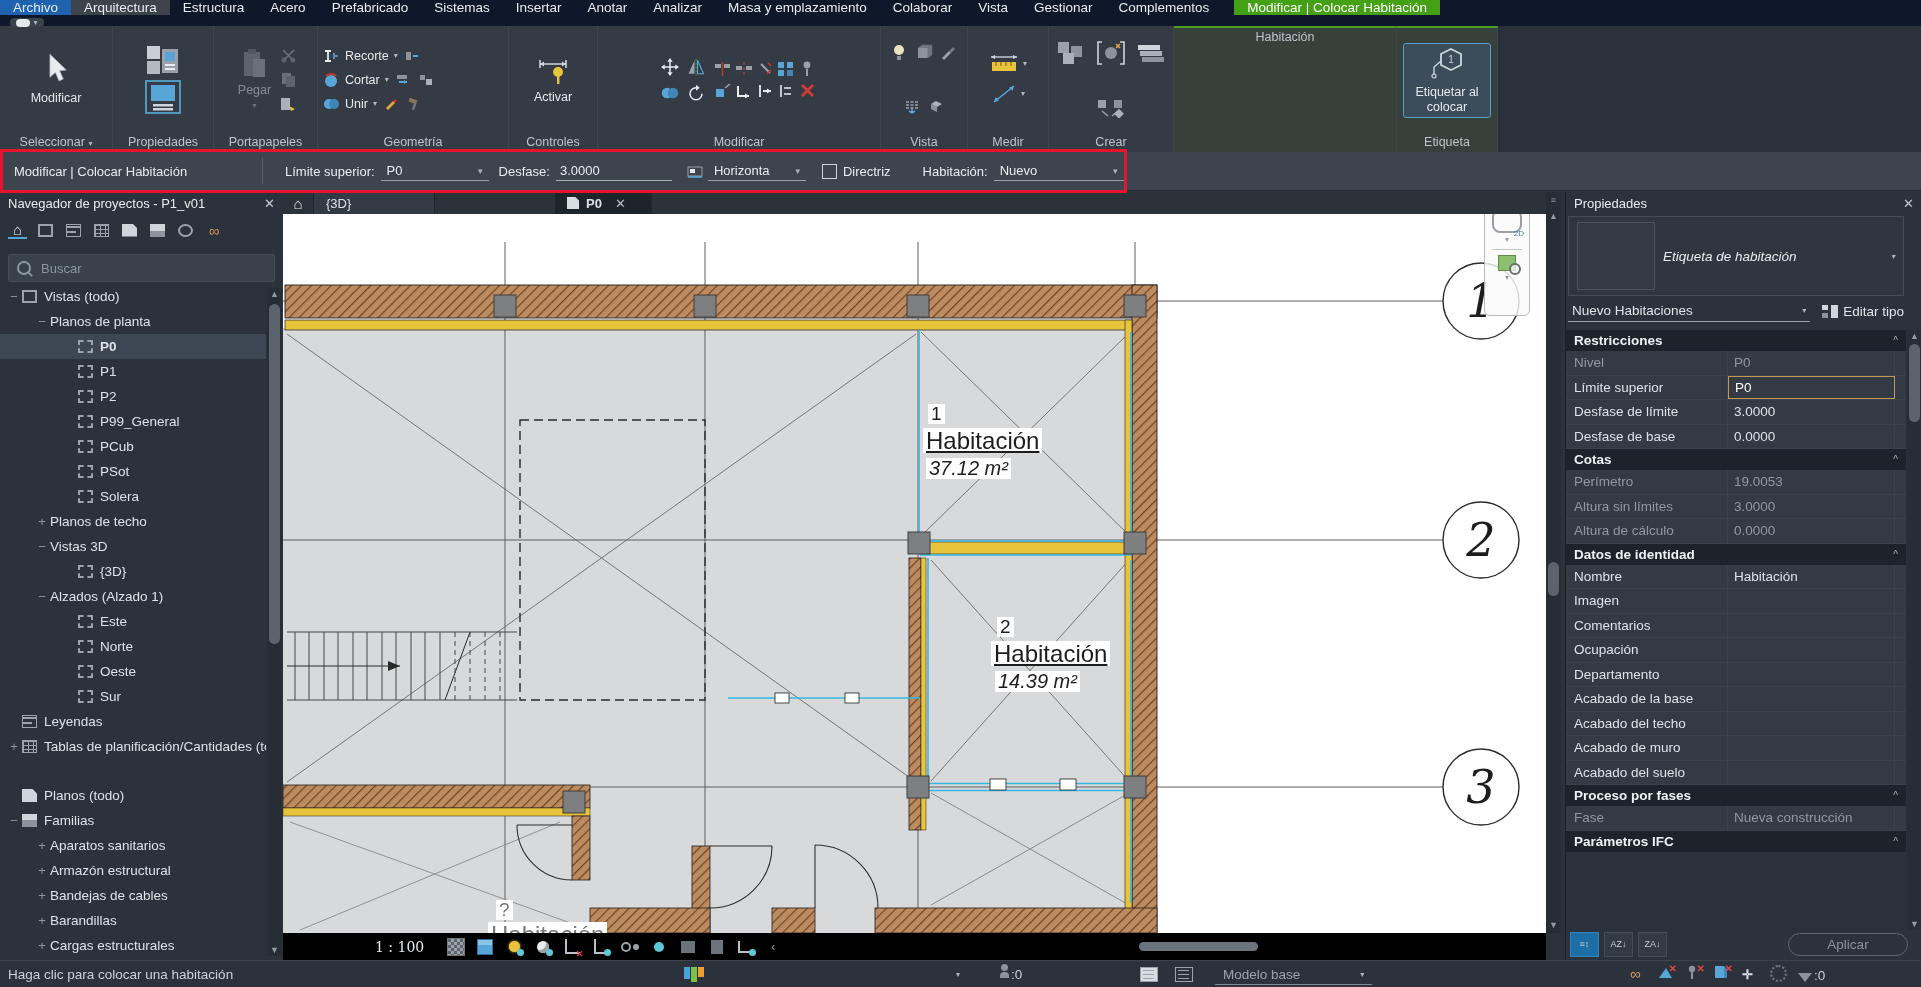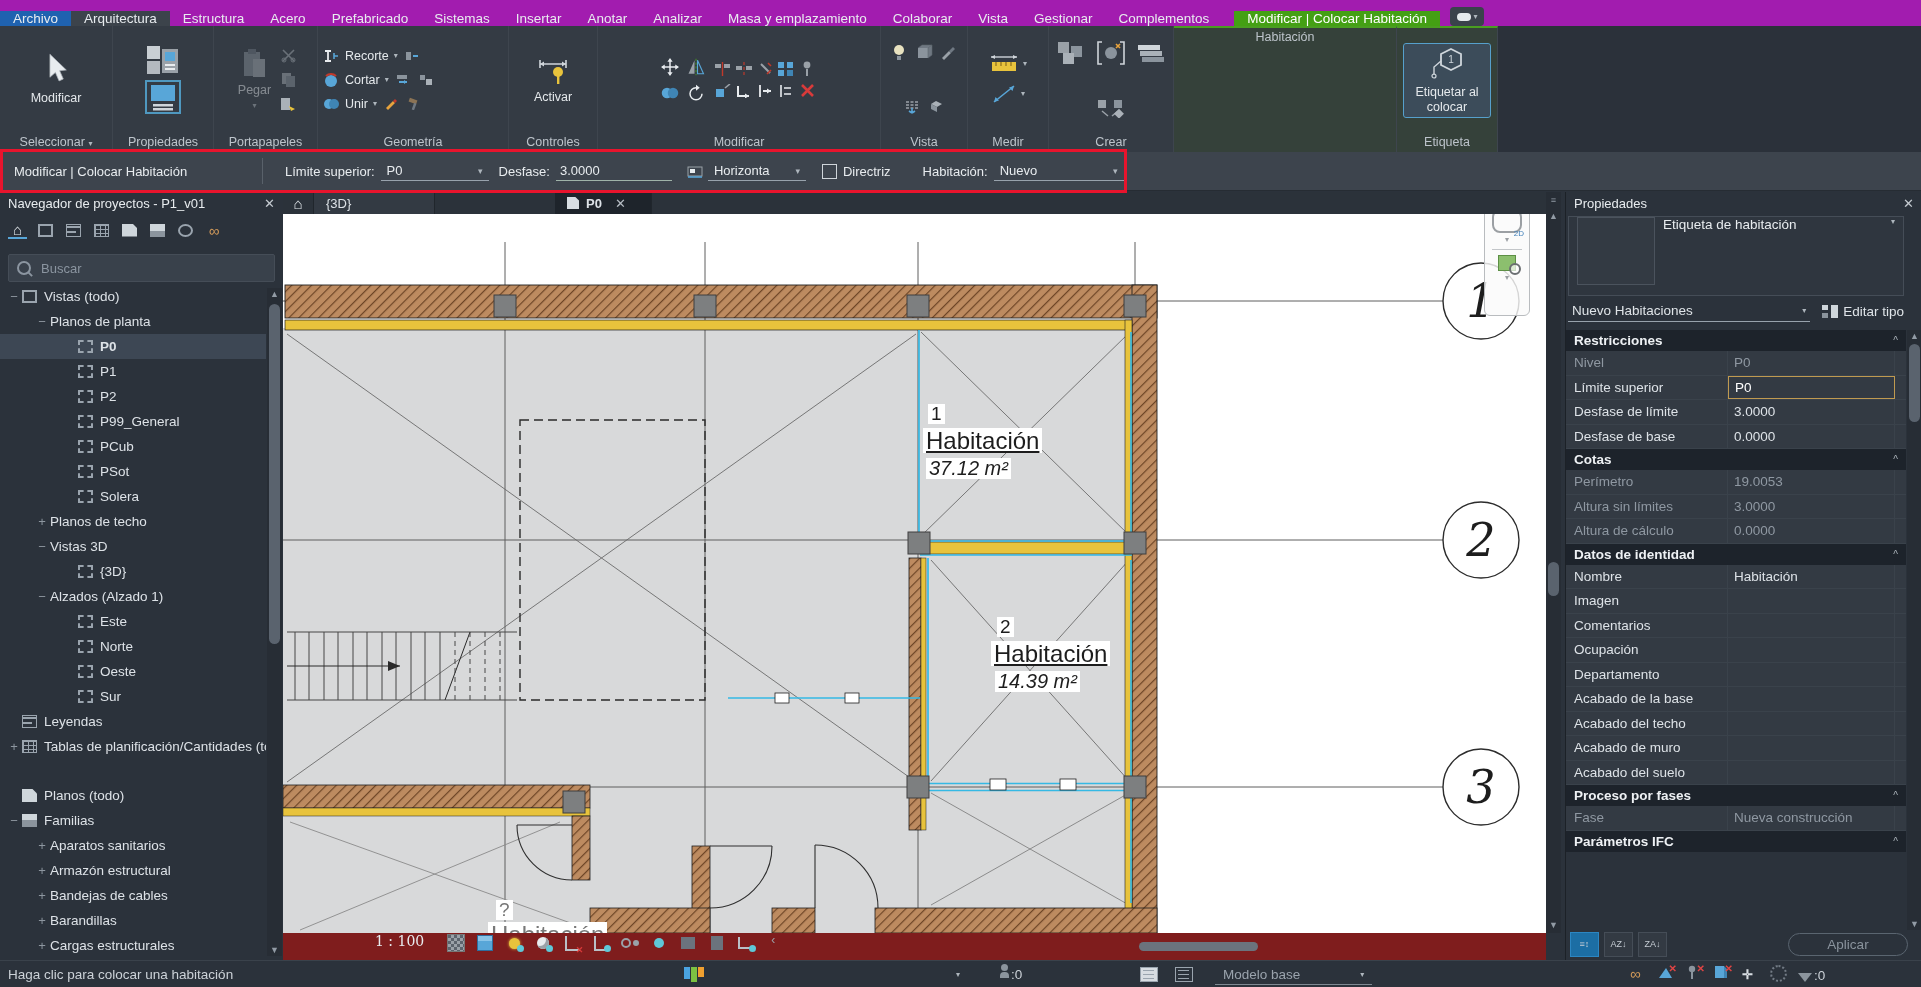--- a/index.html
+++ b/index.html
@@ -1,20 +1,20 @@
 <!DOCTYPE html>
 <html><head>
 <meta charset="utf-8">
 <style>
   html,body{margin:0;padding:0;width:1921px;height:987px;overflow:hidden;background:#2b323b;
     font-family:"Liberation Sans",sans-serif;color:#dfe4e8;font-size:13px;position:relative;}
   .nosel{user-select:none;}
 
   
-  #menubar{position:absolute;left:0;top:0;width:1921px;height:26px;background:#a21caf;display:flex;align-items:flex-end;z-index:5;}
+  #menubar{position:absolute;left:0;top:0;width:1921px;height:26px;background:#0f172a;display:flex;align-items:flex-start;z-index:5;flex-direction:column;}
   .mtab{display:flex;align-items:center;padding:0 13px;font-size:13.5px;color:#e8ecef;white-space:nowrap;cursor:default;}
   .mtab.file{background:#1f62b0;}
   .mtab.active{background:#3c434b;}
   .mtab.contextual{background:#44a014;color:#fff;margin-left:12px;}
   #cloudbtn{margin-left:10px;margin-top:3px;width:34px;height:19px;background:#3a424b;border-radius:4px;
     display:flex;align-items:center;justify-content:center;gap:3px;color:#cfd5da;}
   #cloudbtn .cl{width:14px;height:8px;background:#e4e9ec;border-radius:4px;}
   #cloudbtn .ca{font-size:8px;color:#aeb6bd;}
 
   
@@ -96,40 +96,40 @@
   #navwidget{position:absolute;left:1201px;top:2px;width:44px;height:118px;background:rgba(250,250,250,.82);
     border:1px solid #b9bcbf;border-radius:6px;z-index:2;display:flex;flex-direction:column;align-items:center;padding-top:2px;gap:2px;}
   #navwidget .nx{align-self:flex-end;margin-right:4px;color:#9b9fa3;font-size:9px;}
   .wheel{width:26px;height:20px;border:2px solid #9b9fa3;border-radius:8px;position:relative;}
   .wheel:after{content:"2D";position:absolute;right:-4px;bottom:-7px;font-size:8px;color:#3f7fb9;}
   #navwidget .dv{width:30px;border-top:1px solid #c3c6c9;margin:3px 0;}
   .zoomico{width:16px;height:14px;background:#8cbf6e;border:1px solid #5d8f45;position:relative;}
   .zoomico:after{content:"";position:absolute;width:8px;height:8px;border:2px solid #6b6f72;border-radius:50%;right:-6px;bottom:-5px;background:rgba(255,255,255,.7);}
   #navwidget .nv{color:#9b9fa3;font-size:8px;}
   
-  #viewbar{position:absolute;left:0;bottom:0;width:100%;height:27px;background:#7f1d1d;display:flex;z-index:4;}
+  #viewbar{position:absolute;left:0;bottom:0;width:100%;height:27px;background:#000000;display:flex;align-items:center;z-index:4;}
   #scaletxt{font-family:"DejaVu Serif",serif;font-size:14px;color:#e8ecef;margin:0 22px 0 92px;}
   .vb{width:20px;height:20px;margin-right:9px;display:flex;align-items:center;justify-content:center;position:relative;flex:none;}
   .vb-checker{background:repeating-conic-gradient(#9aa1a8 0 25%,#5c646d 0 50%) 0 0/6px 6px;width:16px;height:16px;border:1px solid #777;}
   .cube3{width:14px;height:14px;background:#58a6d8;border:1px solid #2e6e9e;box-shadow:inset 0 5px 0 #8ac4e8;}
   .suny{width:11px;height:11px;border-radius:50%;background:#e8c33c;box-shadow:0 0 3px #e8c33c;}
   .sph{width:12px;height:12px;border-radius:50%;background:#e8ecef;box-shadow:inset -3px -3px 0 #9aa1a8;}
   .dotcy{position:absolute;right:0;bottom:1px;width:7px;height:7px;border-radius:50%;background:#5fc8d8;}
   .dotred:after{content:"✕";position:absolute;right:-1px;bottom:-2px;color:#d83a3a;font-size:9px;font-weight:bold;}
   .cropb{width:13px;height:13px;border-left:2px solid #b9c0c7;border-bottom:2px solid #b9c0c7;}
   .glass{width:6px;height:6px;border:2px solid #9aa1a8;border-radius:50%;box-shadow:10px 0 0 -2px #9aa1a8;margin-right:8px;}
   .bulbc{width:10px;height:10px;border-radius:50%;background:#5fc8d8;}
   .gboxg{width:14px;height:12px;background:#6b737d;}
   .measb{width:14px;height:10px;border:2px solid #b9c0c7;border-top:none;border-right:none;}
   .vchev{color:#9aa1a8;font-size:12px;margin:0 6px;}
   #hthumb{position:absolute;left:856px;top:9px;width:119px;height:9px;background:#6b737d;border-radius:5px;}
 
   
   #props{position:absolute;left:1565px;top:192px;width:356px;height:768px;background:#2b323b;overflow:hidden;border-left:1px solid #1c2127;}
-  #typesel{position:absolute;left:2px;top:24px;right:18px;height:78px;background:#2f363f;border:1px solid #454d57;display:flex;align-items:flex-start;}
+  #typesel{position:absolute;left:2px;top:24px;right:18px;height:78px;background:#2f363f;border:1px solid #454d57;display:flex;align-items:center;font-style:italic;}
   #typebox{width:76px;height:66px;background:#333a43;border:1px solid #4b535d;margin:0 8px;}
   #typename{flex:1;font-size:13.5px;color:#e8ecef;}
   #typesel .caret{margin-right:8px;}
   #instrow{position:absolute;left:2px;top:106px;right:18px;height:26px;display:flex;align-items:center;font-size:13.5px;}
   #instname{flex:1;border-bottom:1px solid #98a2ac;padding:3px 4px;display:flex;align-items:center;}
   #instname .caret{margin-left:auto;}
   .etico{width:16px;height:13px;margin:0 5px 0 12px;background:
     linear-gradient(90deg,#cfd6db 6px,transparent 6px) 0 0/16px 5px no-repeat,
     linear-gradient(90deg,#8b949d 6px,transparent 6px) 0 8px/16px 5px no-repeat,
     linear-gradient(#cfd6db,#cfd6db) 9px 0/7px 13px no-repeat;}

